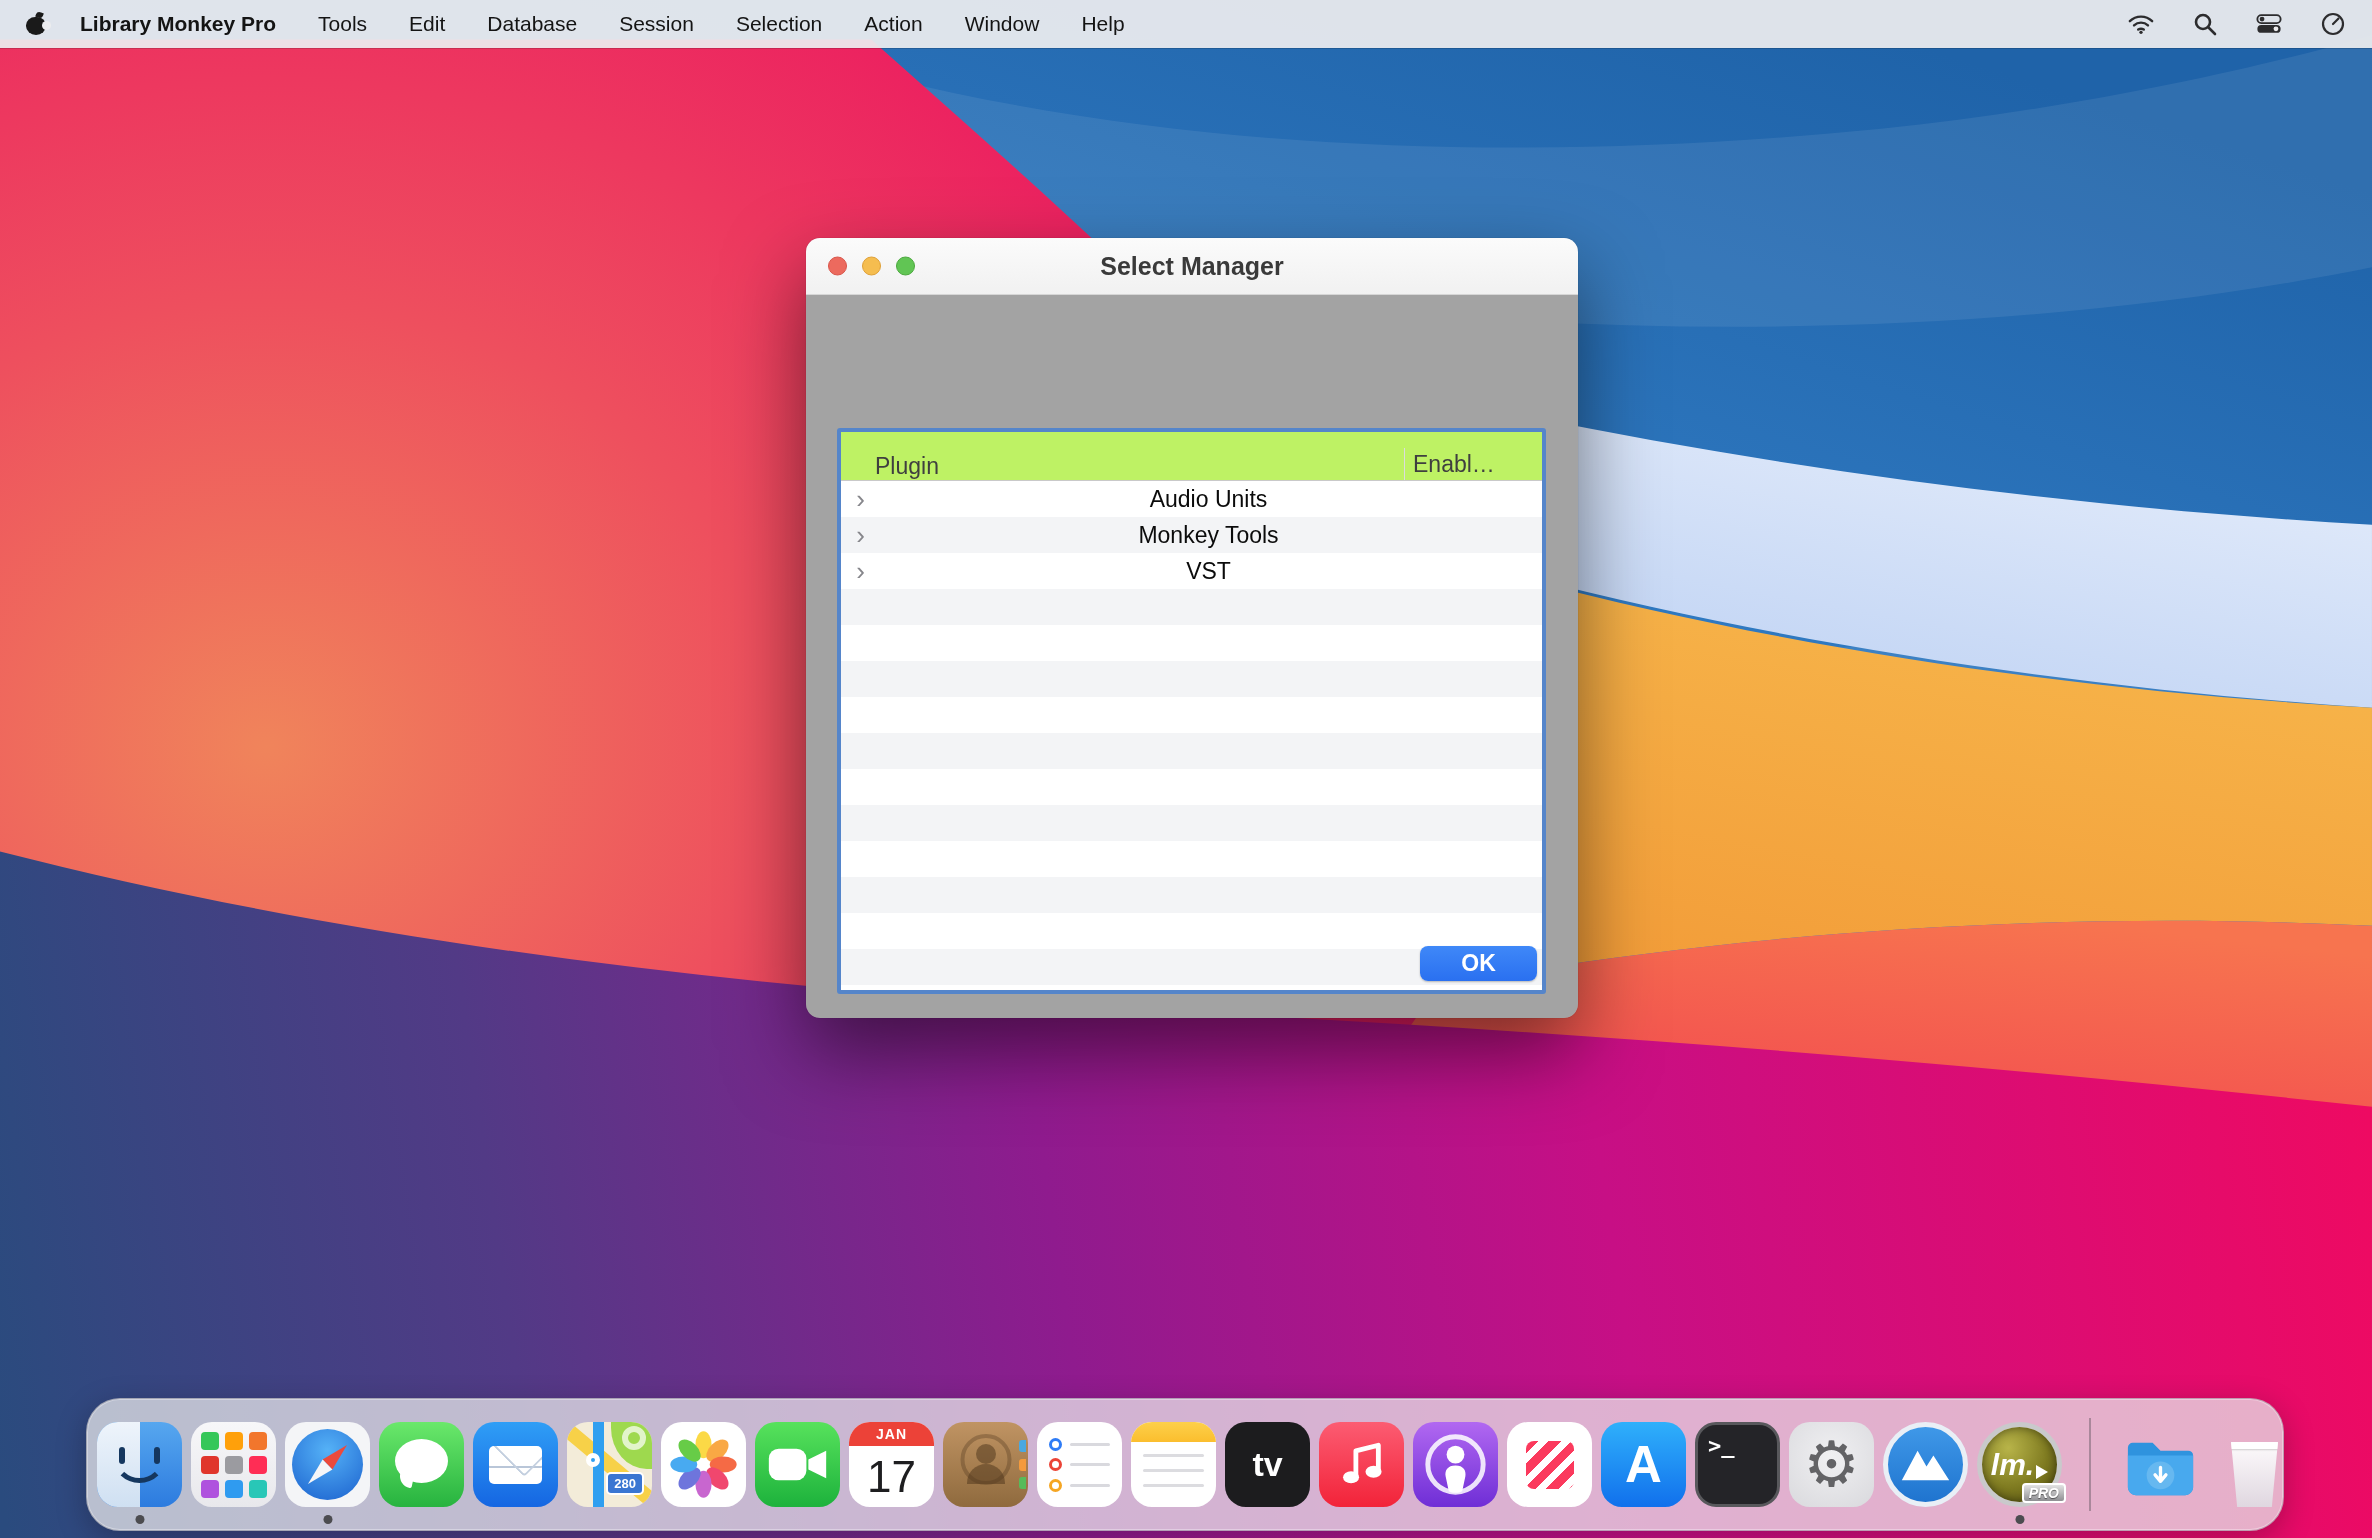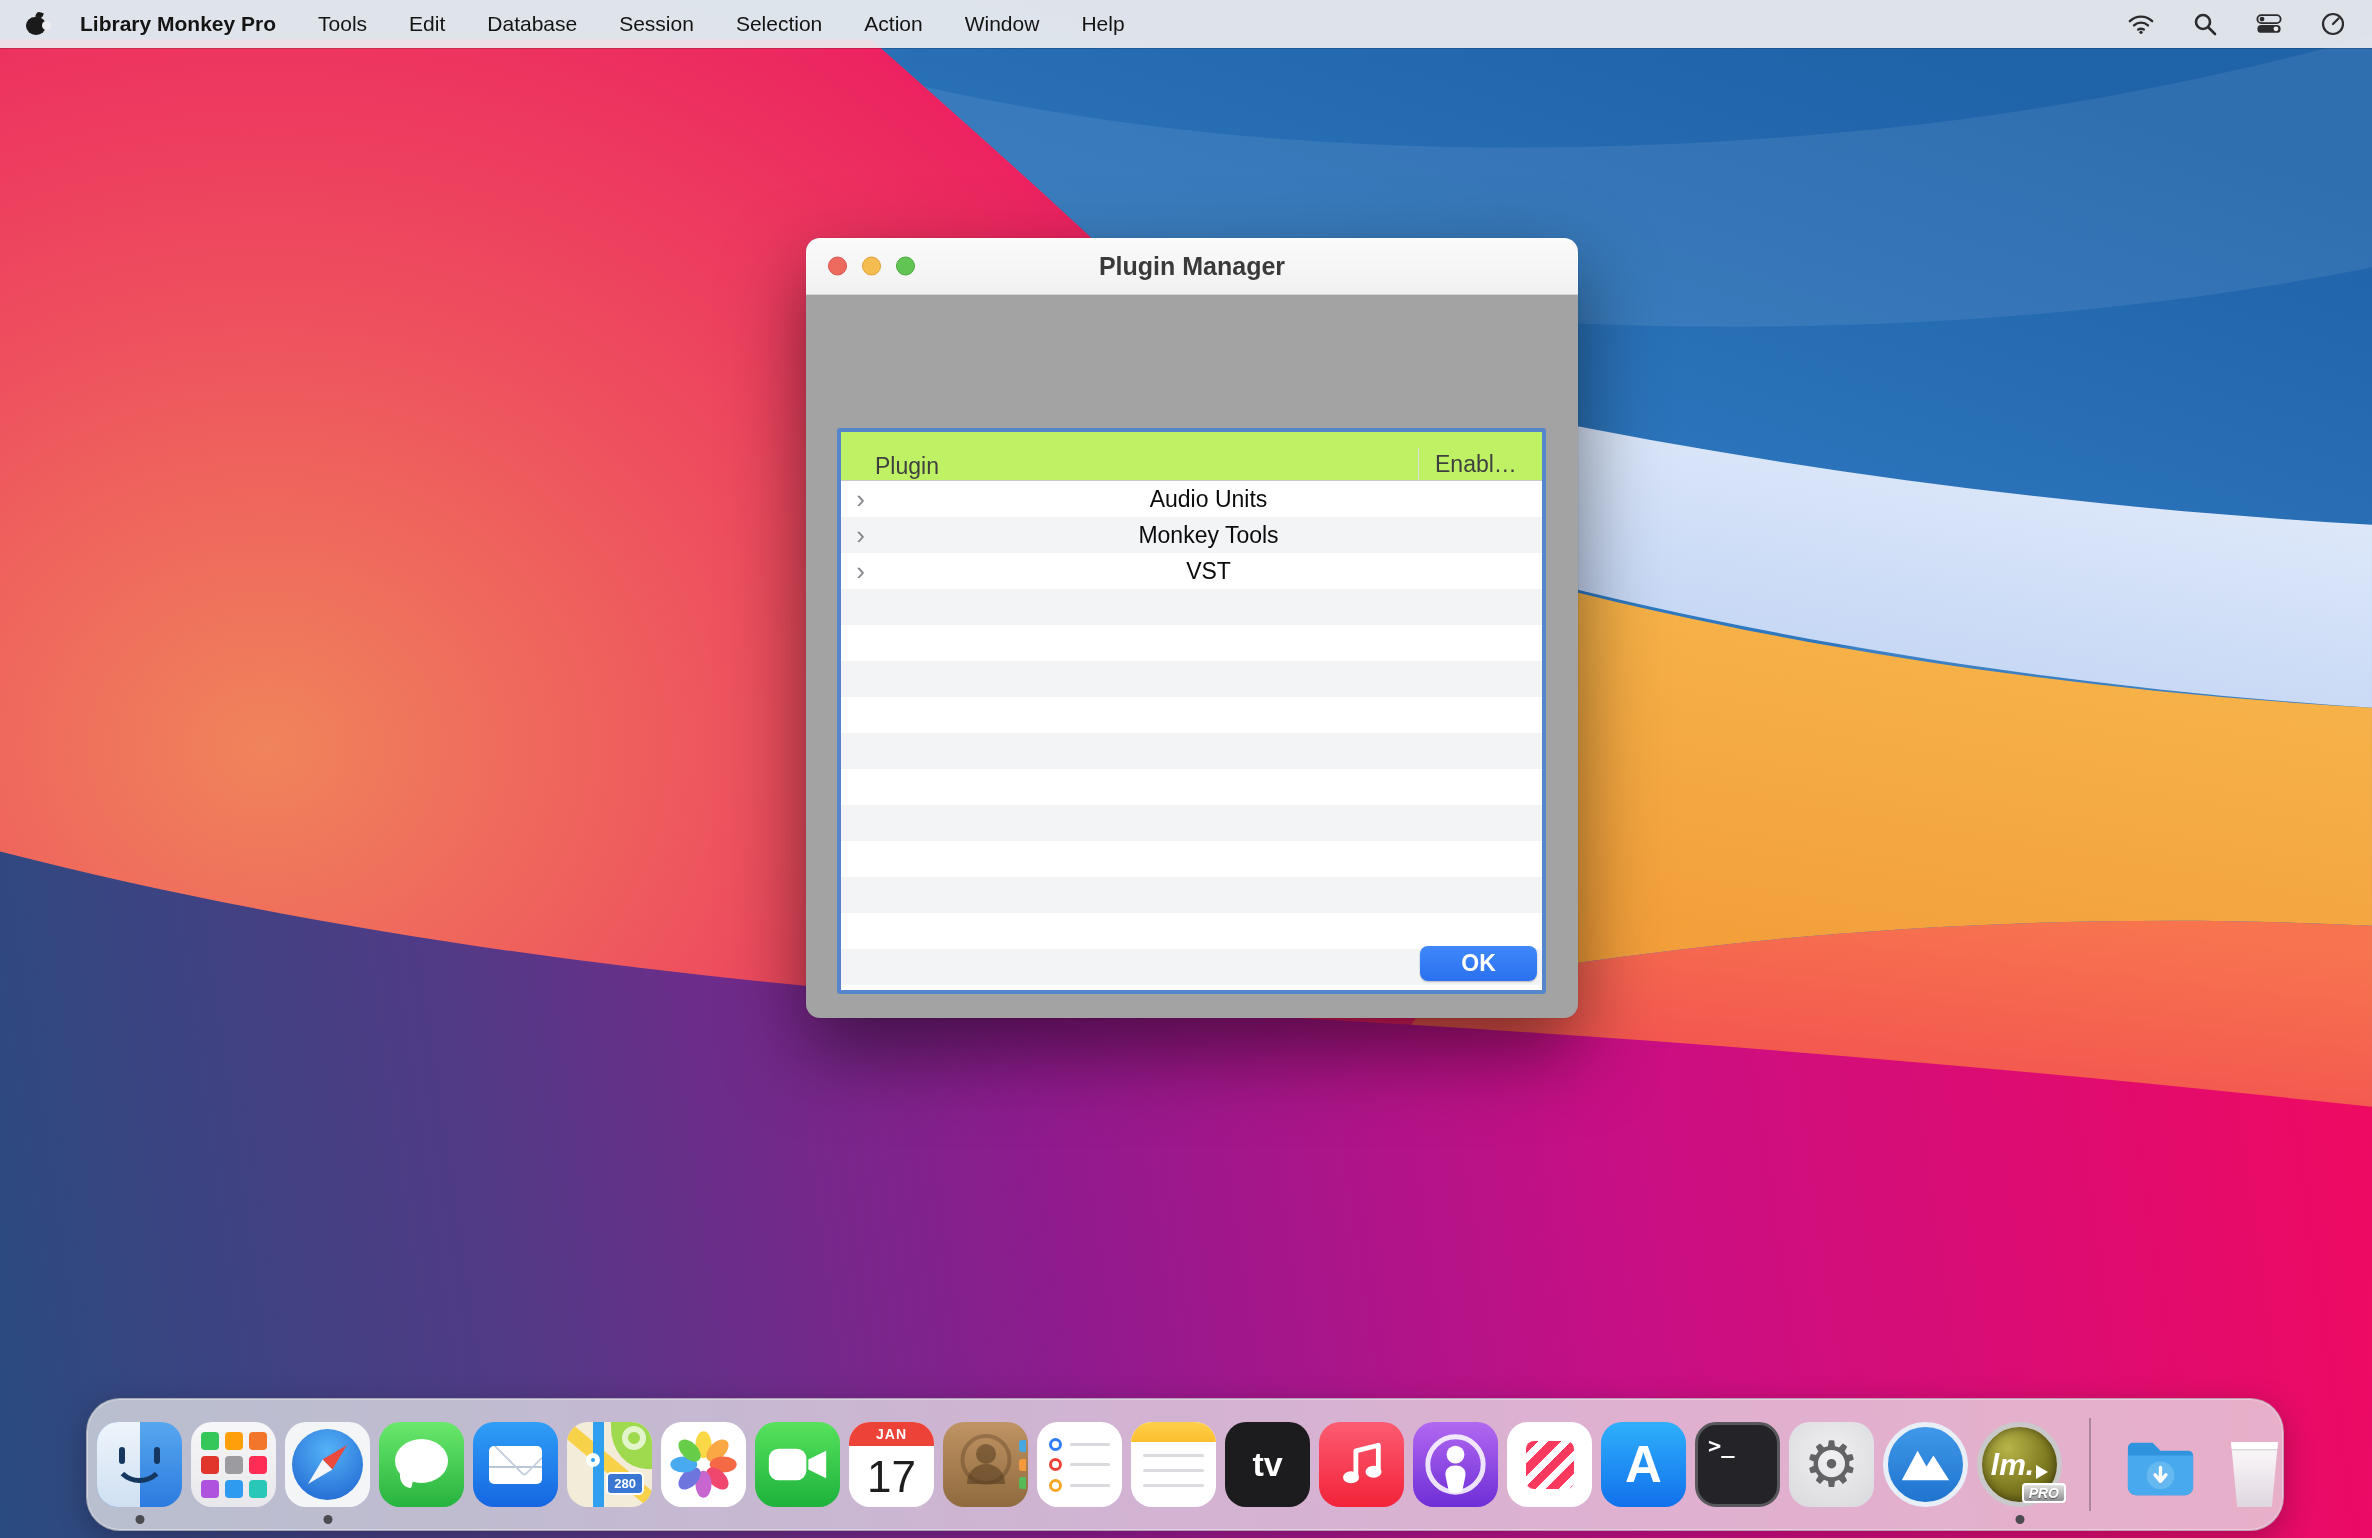--- a/index.html
+++ b/index.html
@@ -34,21 +34,21 @@
   .light.yellow { background:#f5bd4f; border:1px solid #dfa036; }
   .light.green { background:#61c554; border:1px solid #4aa83c; }
   .win-title { font-size:25px; font-weight:bold; color:#3a3a3a; }
   .win-body { position:relative; height:723px; background:#a3a3a3; border-radius:0 0 14px 14px; }
   .instruction { position:absolute; top:45px; left:0; right:0; text-align:center; font-size:23px; color:#1c1c1c; }
 
   .ptable { position:absolute; left:31px; top:133px; width:709px; height:566px;
     border:4px solid #5585ca; border-radius:3px; background:#ffffff; overflow:hidden; }
   .thead { display:flex; height:49px; background:#bef264; border-bottom:1px solid #c9c9c9; align-items:flex-end; }
   .th-plugin { flex:1; padding-left:34px; font-size:23px; color:#3f3f3f; }
-  .th-enabled { width:124px; padding-left:16px; font-size:23px; color:#3f3f3f; border-left:1px solid #dcdcdc; height:32px; display:flex; align-items:center; }
+  .th-enabled { width:138px; padding-left:8px; font-size:23px; color:#3f3f3f; border-left:1px solid #dcdcdc; height:32px; display:flex; align-items:center; }
   .rows { position:absolute; top:49px; bottom:0; left:0; right:0; }
   .trow { height:36px; display:flex; align-items:center; font-size:23px; color:#0b0b0b; background:#ffffff; }
   .trow.stripe { background:#f3f4f6; }
   .chev { width:34px; text-align:right; padding-right:10px; color:#86868b; font-size:26px; line-height:1; }
   .rlabel { flex:1;text-align:center; }
 
   .ok-btn { position:absolute; right:41px; bottom:37px; width:117px; height:35px; border-radius:8px;
     background:linear-gradient(#3f88f8,#2a70f0); color:#ffffff; font-size:23px; font-weight:bold;
     display:flex; align-items:center; justify-content:center; box-shadow:0 1px 2px rgba(0,0,0,0.25); cursor:pointer; }
 
@@ -243,21 +243,21 @@
     </div>
   </div>
 
   <div class="window">
     <div class="titlebar">
       <div class="traffic">
         <div class="light red"></div>
         <div class="light yellow"></div>
         <div class="light green"></div>
       </div>
-      <div class="win-title">Plugin Manager</div>
+      <div class="win-title">Select Manager</div>
     </div>
     <div class="win-body">
       <div class="ptable">
         <div class="thead">
           <div class="th-plugin">Plugin</div>
           <div class="th-enabled">Enabl…</div>
         </div>
         <div class="rows" id="table-rows">
             <div class="trow">
               <span class="chev">›</span>

